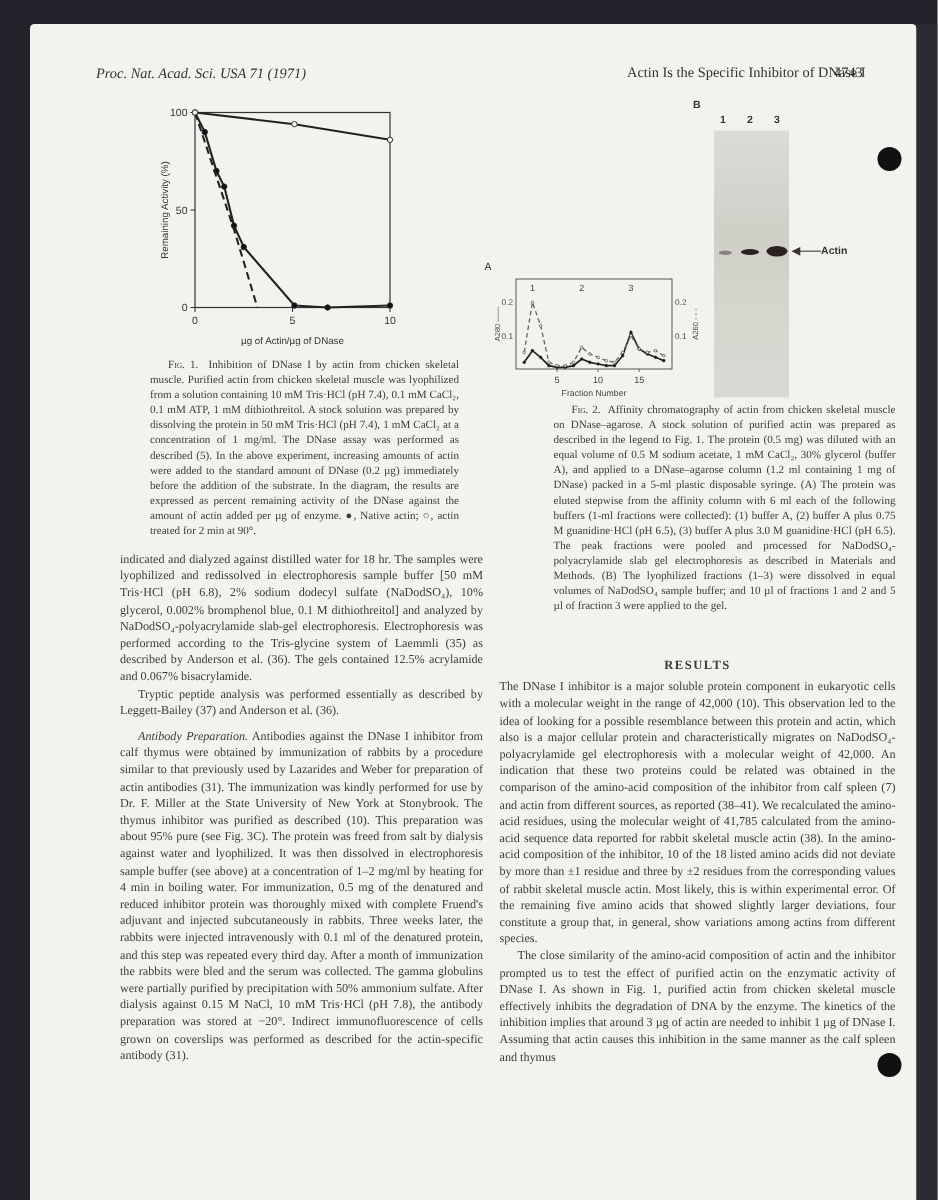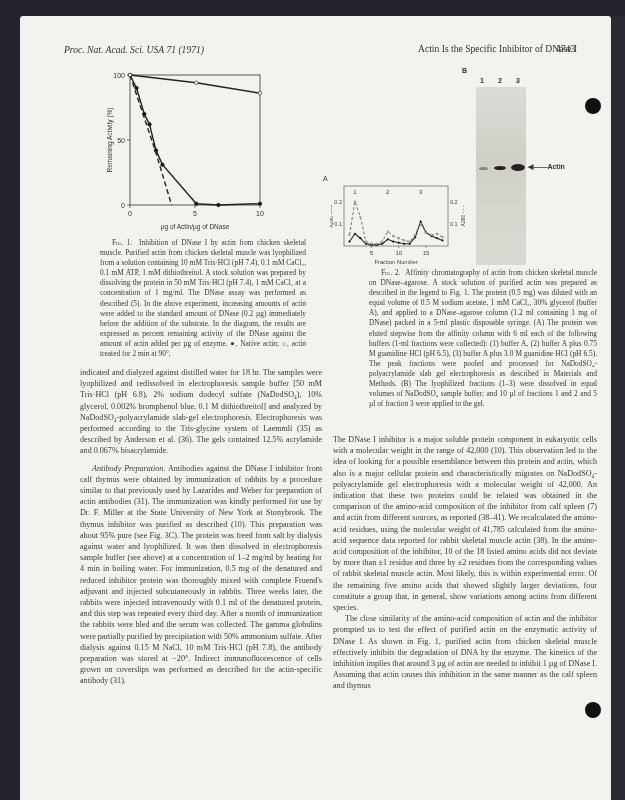--- a/index.html
+++ b/index.html
@@ -138,23 +138,25 @@
 <div style="position:absolute;left:528px;top:163px;font-family:'Liberation Sans',sans-serif;font-size:7px;font-weight:bold;color:#333;">
   <span>◀——</span><span>Actin</span>
 </div>
 
 <div class="col cap" style="left:64px;top:238px;width:242px;font-size:7.4px;line-height:10.1px;">
   <p><span class="sc">Fig. 1.</span>&nbsp; <span>Inhibition of DNase I by actin from chicken skeletal muscle. Purified actin from chicken skeletal muscle was lyophilized from a solution containing 10 mM Tris·HCl (pH 7.4), 0.1 mM CaCl₂, 0.1 mM ATP, 1 mM dithiothreitol. A stock solution was prepared by dissolving the protein in 50 mM Tris·HCl (pH 7.4), 1 mM CaCl₂ at a concentration of 1 mg/ml. The DNase assay was performed as described (5). In the above experiment, increasing amounts of actin were added to the standard amount of DNase (0.2 µg) immediately before the addition of the substrate. In the diagram, the results are expressed as percent remaining activity of the DNase against the amount of actin added per µg of enzyme. ●, Native actin; ○, actin treated for 2 min at 90°.</span></p>
 </div>
 
 <div class="col" style="left:80px;top:367px;width:242px;">
   <p>indicated and dialyzed against distilled water for 18 hr. The samples were lyophilized and redissolved in electrophoresis sample buffer [50 mM Tris·HCl (pH 6.8), 2% sodium dodecyl sulfate (NaDodSO₄), 10% glycerol, 0.002% bromphenol blue, 0.1 M dithiothreitol] and analyzed by NaDodSO₄-polyacrylamide slab-gel electrophoresis. Electrophoresis was performed according to the Tris-glycine system of Laemmli (35) as described by Anderson et al. (36). The gels contained 12.5% acrylamide and 0.067% bisacrylamide.</p>
+  <p class="indent">Tryptic peptide analysis was performed essentially as described by Leggett-Bailey (37) and Anderson et al. (36).</p>
   <p class="indent" style="margin-top:6px;"><i>Antibody Preparation.</i> <span>Antibodies against the DNase I inhibitor from calf thymus were obtained by immunization of rabbits by a procedure similar to that previously used by Lazarides and Weber for preparation of actin antibodies (31). The immunization was kindly performed for use by Dr. F. Miller at the State University of New York at Stonybrook. The thymus inhibitor was purified as described (10). This preparation was about 95% pure (see Fig. 3C). The protein was freed from salt by dialysis against water and lyophilized. It was then dissolved in electrophoresis sample buffer (see above) at a concentration of 1–2 mg/ml by heating for 4 min in boiling water. For immunization, 0.5 mg of the denatured and reduced inhibitor protein was thoroughly mixed with complete Fruend's adjuvant and injected subcutaneously in rabbits. Three weeks later, the rabbits were injected intravenously with 0.1 ml of the denatured protein, and this step was repeated every third day. After a month of immunization the rabbits were bled and the serum was collected. The gamma globulins were partially purified by precipitation with 50% ammonium sulfate. After dialysis against 0.15 M NaCl, 10 mM Tris·HCl (pH 7.8), the antibody preparation was stored at −20°. Indirect immunofluorescence of cells grown on coverslips was performed as described for the actin-specific antibody (31).</span></p>
 </div>
 
 <div class="col cap" style="left:333px;top:268px;width:264px;font-size:7.4px;line-height:10.1px;">
   <p><span class="sc">Fig. 2.</span>&nbsp; <span>Affinity chromatography of actin from chicken skeletal muscle on DNase–agarose. A stock solution of purified actin was prepared as described in the legend to Fig. 1. The protein (0.5 mg) was diluted with an equal volume of 0.5 M sodium acetate, 1 mM CaCl₂, 30% glycerol (buffer A), and applied to a DNase–agarose column (1.2 ml containing 1 mg of DNase) packed in a 5-ml plastic disposable syringe. (A) The protein was eluted stepwise from the affinity column with 6 ml each of the following buffers (1-ml fractions were collected): (1) buffer A, (2) buffer A plus 0.75 M guanidine·HCl (pH 6.5), (3) buffer A plus 3.0 M guanidine·HCl (pH 6.5). The peak fractions were pooled and processed for NaDodSO₄-polyacrylamide slab gel electrophoresis as described in Materials and Methods. (B) The lyophilized fractions (1–3) were dissolved in equal volumes of NaDodSO₄ sample buffer; and 10 µl of fractions 1 and 2 and 5 µl of fraction 3 were applied to the gel.</span></p>
 </div>
 
 <div class="col" style="left:333px;top:434px;width:264px;">
+  <div class="heading">RESULTS</div>
   <p>The DNase I inhibitor is a major soluble protein component in eukaryotic cells with a molecular weight in the range of 42,000 (10). This observation led to the idea of looking for a possible resemblance between this protein and actin, which also is a major cellular protein and characteristically migrates on NaDodSO₄-polyacrylamide gel electrophoresis with a molecular weight of 42,000. An indication that these two proteins could be related was obtained in the comparison of the amino-acid composition of the inhibitor from calf spleen (7) and actin from different sources, as reported (38–41). We recalculated the amino-acid residues, using the molecular weight of 41,785 calculated from the amino-acid sequence data reported for rabbit skeletal muscle actin (38). In the amino-acid composition of the inhibitor, 10 of the 18 listed amino acids did not deviate by more than ±1 residue and three by ±2 residues from the corresponding values of rabbit skeletal muscle actin. Most likely, this is within experimental error. Of the remaining five amino acids that showed slightly larger deviations, four constitute a group that, in general, show variations among actins from different species.</p>
   <p class="indent">The close similarity of the amino-acid composition of actin and the inhibitor prompted us to test the effect of purified actin on the enzymatic activity of DNase I. As shown in Fig. 1, purified actin from chicken skeletal muscle effectively inhibits the degradation of DNA by the enzyme. The kinetics of the inhibition implies that around 3 µg of actin are needed to inhibit 1 µg of DNase I. Assuming that actin causes this inhibition in the same manner as the calf spleen and thymus</p>
 </div>
 
 </body></html>

